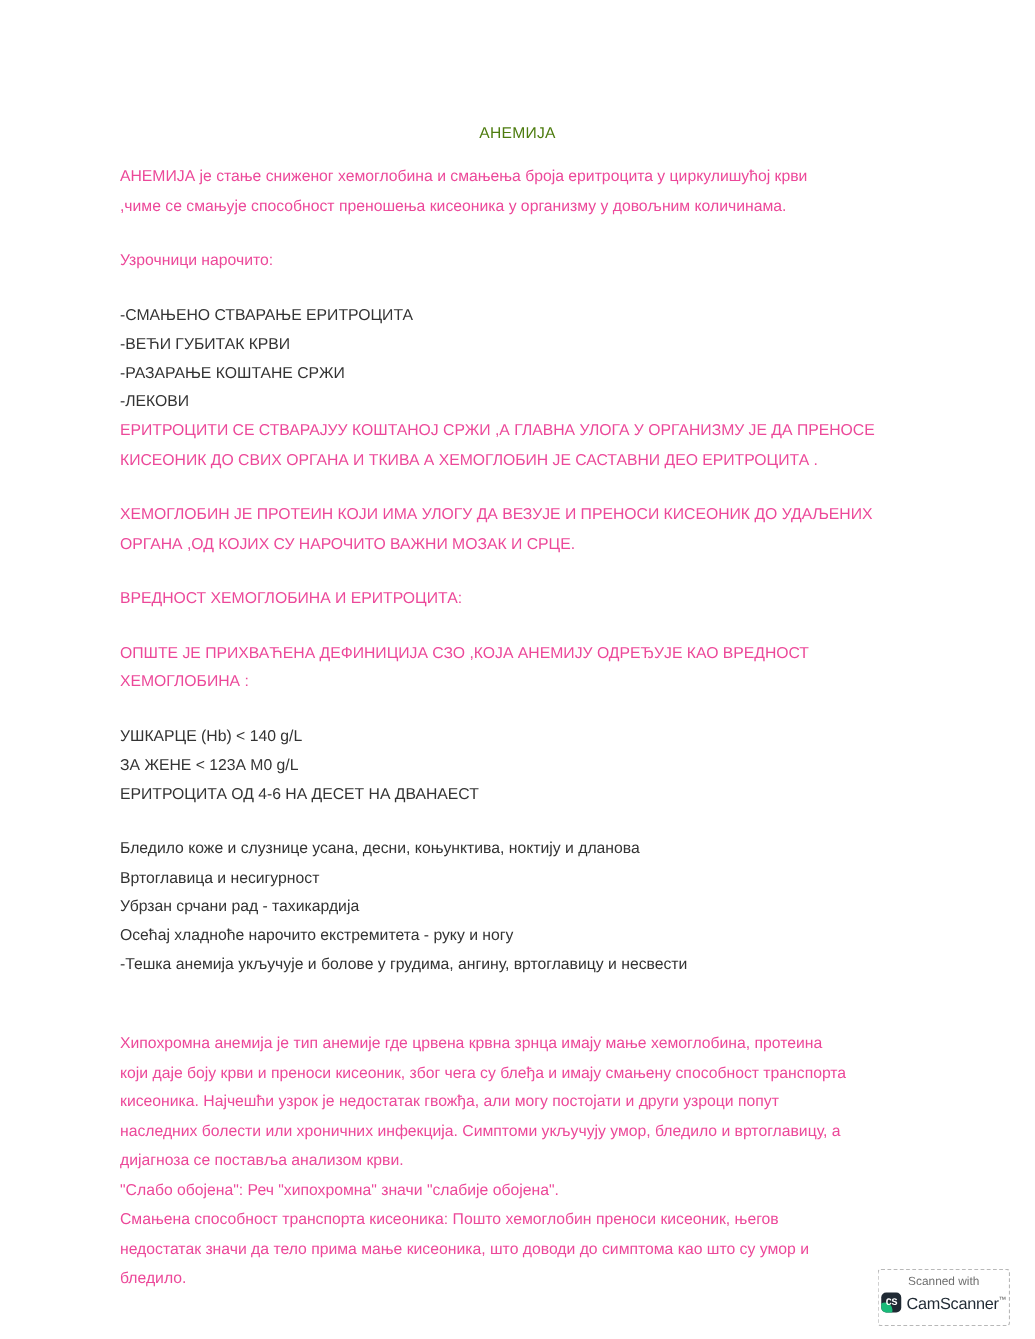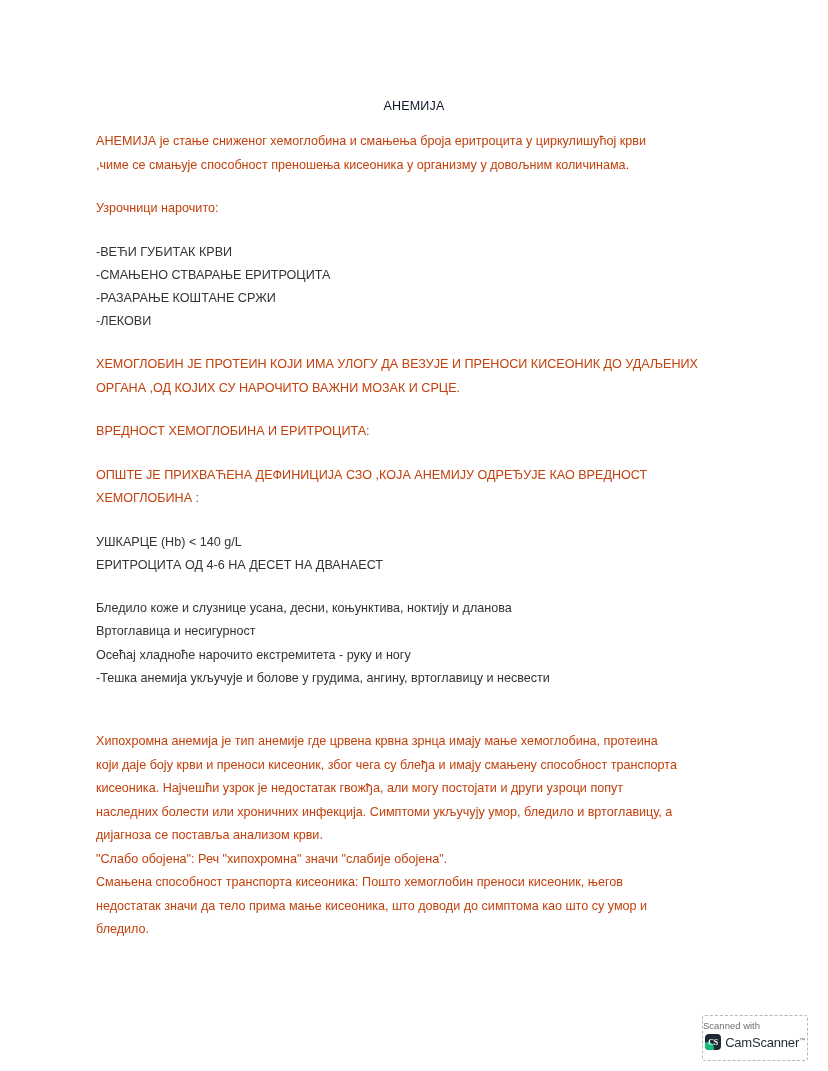--- a/index.html
+++ b/index.html
@@ -21,32 +21,32 @@
     background: #ffffff;
   }
   .doc-title {
     position: absolute;
     top: 99px;
     left: 0;
     width: 828px;
     text-align: center;
     font-size: 12.5px;
     letter-spacing: 0.2px;
-    color: #0f172a;
+    color: #4d7c0f;
   }
   .content {
     position: absolute;
     left: 96px;
     top: 130px;
     width: 610px;
   }
   .para {
     font-size: 12.6px;
     line-height: 23.5px;
-    color: #c2410c;
+    color: #ec4899;
     margin: 0;
     white-space: pre-wrap;
   }
   .block-gap {
     height: 20px;
   }
   .lines {
     font-size: 12.6px;
     line-height: 23.2px;
   }
@@ -60,20 +60,21 @@
     top: 1015px;
     width: 106px;
     height: 46px;
     border: 1px dashed #b8b8b8;
     border-radius: 3px;
     background: #ffffff;
     box-sizing: border-box;
     padding-top: 4px;
   }
   .cs-top {
+    text-align: center;
     font-size: 9.5px;
     color: #6e6e6e;
     line-height: 12px;
     font-family: "Liberation Sans", sans-serif;
   }
   .cs-bottom {
     display: flex;
     align-items: center;
     justify-content: center;
     gap: 4px;
@@ -102,21 +103,21 @@
     border-radius: 50%;
     opacity: 0.95;
   }
   .cs-tile span {
     position: relative;
     z-index: 2;
     color: #ffffff;
     font-size: 8px;
     font-weight: bold;
     letter-spacing: -0.3px;
-    font-family: Liberation Serif, serif;
+    font-family: Liberation Mono, monospace;
   }
   .cs-word {
     font-size: 13px;
     color: #1f2933;
     font-family: "Liberation Sans", sans-serif;
     letter-spacing: -0.2px;
     position: relative;
   }
   .cs-tm {
     font-size: 6px;
@@ -136,53 +137,57 @@
     <p class="para">АНЕМИЈА је стање сниженог хемоглобина и смањења броја еритроцита у циркулишућој крви
 ,чиме се смањује способност преношења кисеоника у организму у довољним количинама.</p>
 
     <div class="block-gap"></div>
 
     <p class="para">Узрочници нарочито:</p>
 
     <div class="block-gap"></div>
 
     <div class="lines">
+      <div>-СМАЊЕНО СТВАРАЊЕ ЕРИТРОЦИТА</div>
       <div>-ВЕЋИ ГУБИТАК КРВИ</div>
-      <div>-СМАЊЕНО СТВАРАЊЕ ЕРИТРОЦИТА</div>
       <div>-РАЗАРАЊЕ КОШТАНЕ СРЖИ</div>
       <div>-ЛЕКОВИ</div>
     </div>
 
+    <p class="para">ЕРИТРОЦИТИ СЕ СТВАРАЈУУ КОШТАНОЈ СРЖИ ,А ГЛАВНА УЛОГА У ОРГАНИЗМУ ЈЕ ДА ПРЕНОСЕ
+КИСЕОНИК ДО СВИХ ОРГАНА И ТКИВА А ХЕМОГЛОБИН ЈЕ САСТАВНИ ДЕО ЕРИТРОЦИТА .</p>
 
     <div class="block-gap"></div>
 
     <p class="para">ХЕМОГЛОБИН ЈЕ ПРОТЕИН КОЈИ ИМА УЛОГУ ДА ВЕЗУЈЕ И ПРЕНОСИ КИСЕОНИК ДО УДАЉЕНИХ
 ОРГАНА ,ОД КОЈИХ СУ НАРОЧИТО ВАЖНИ МОЗАК И СРЦЕ.</p>
 
     <div class="block-gap"></div>
 
     <p class="para">ВРЕДНОСТ ХЕМОГЛОБИНА И ЕРИТРОЦИТА:</p>
 
     <div class="block-gap"></div>
 
     <p class="para">ОПШТЕ ЈЕ ПРИХВАЋЕНА ДЕФИНИЦИЈА СЗО ,КОЈА АНЕМИЈУ ОДРЕЂУЈЕ КАО ВРЕДНОСТ
 ХЕМОГЛОБИНА :</p>
 
     <div class="block-gap"></div>
 
     <div class="lines">
       <div>УШКАРЦЕ (Hb) &lt; 140 g/L</div>
+      <div>ЗА ЖЕНЕ &lt; 123А M0 g/L</div>
       <div>ЕРИТРОЦИТА ОД 4-6 НА ДЕСЕТ НА ДВАНАЕСТ</div>
     </div>
 
     <div class="block-gap"></div>
 
     <div class="lines">
       <div>Бледило коже и слузнице усана, десни, коњунктива, ноктију и дланова</div>
       <div>Вртоглавица и несигурност</div>
+      <div>Убрзан срчани рад - тахикардија</div>
       <div>Осећај хладноће нарочито екстремитета - руку и ногу</div>
       <div>-Тешка анемија укључује и болове у грудима, ангину, вртоглавицу и несвести</div>
     </div>
 
     <div class="block-gap"></div>
     <div class="block-gap"></div>
 
     <p class="para">Хипохромна анемија је тип анемије где црвена крвна зрнца имају мање хемоглобина, протеина
 који даје боју крви и преноси кисеоник, због чега су блеђа и имају смањену способност транспорта
 кисеоника. Најчешћи узрок је недостатак гвожђа, али могу постојати и други узроци попут

